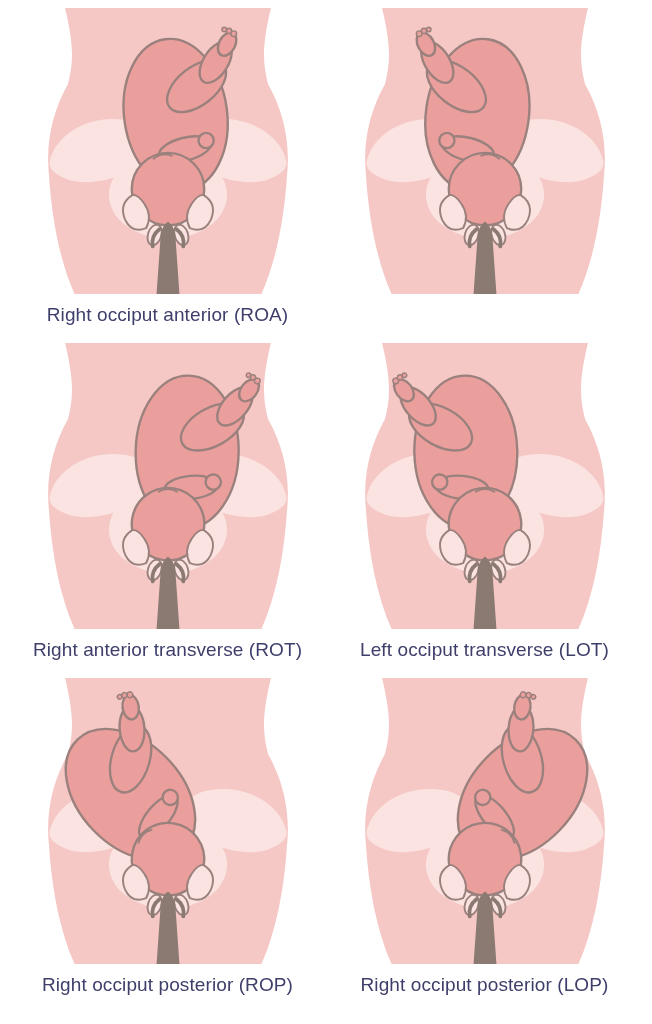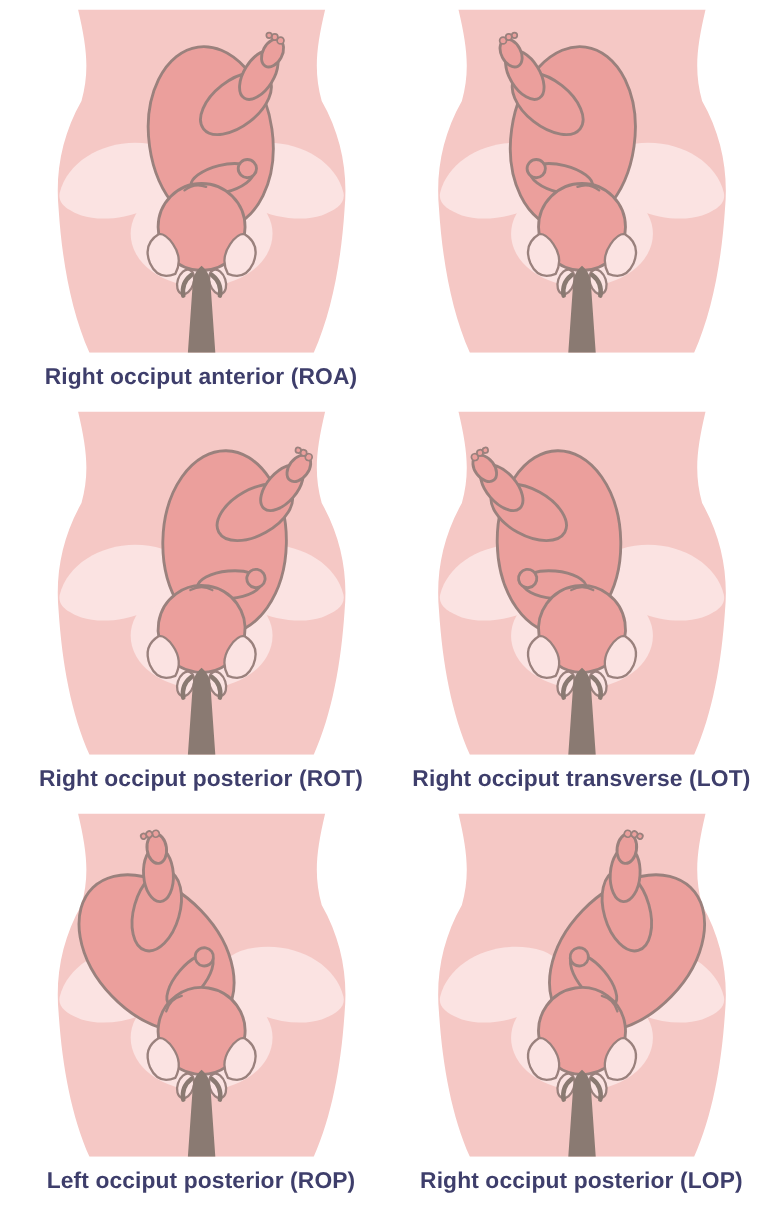--- a/index.html
+++ b/index.html
@@ -37,21 +37,21 @@
     align-items:center;
   }
   .illus{
     width:286px;
     height:286px;
     display:block;
   }
   figcaption.caption{
     margin-top:10px;
     font-size:19px;
-    font-weight:700;
+    font-weight:400;
     letter-spacing:0.1px;
     color:var(--label-text);
     text-align:center;
     white-space:nowrap;
     line-height:1.2;
   }
   .defs-holder{position:absolute;width:0;height:0;overflow:hidden;}
 </style>
 </head>
 <body>
@@ -143,37 +143,37 @@
         <g transform="translate(300,0) scale(-1,1)">
             <use href="#scene-anterior"></use>
           </g>
       </svg>
     </figure>
 
     <figure class="cell">
       <svg class="illus" viewBox="0 0 300 300" role="img">
         <use href="#scene-transverse"></use>
       </svg>
-      <figcaption class="caption">Right occiput posterior (ROT)</figcaption>
+      <figcaption class="caption">Right anterior transverse (ROT)</figcaption>
     </figure>
 
     <figure class="cell">
       <svg class="illus" viewBox="0 0 300 300" role="img">
         <g transform="translate(300,0) scale(-1,1)">
             <use href="#scene-transverse"></use>
           </g>
       </svg>
-      <figcaption class="caption">Right occiput transverse (LOT)</figcaption>
+      <figcaption class="caption">Left occiput transverse (LOT)</figcaption>
     </figure>
 
     <figure class="cell">
       <svg class="illus" viewBox="0 0 300 300" role="img">
         <use href="#scene-posterior"></use>
       </svg>
-      <figcaption class="caption">Left occiput posterior (ROP)</figcaption>
+      <figcaption class="caption">Right occiput posterior (ROP)</figcaption>
     </figure>
 
     <figure class="cell">
       <svg class="illus" viewBox="0 0 300 300" role="img">
         <g transform="translate(300,0) scale(-1,1)">
             <use href="#scene-posterior"></use>
           </g>
       </svg>
       <figcaption class="caption">Right occiput posterior (LOP)</figcaption>
     </figure>

